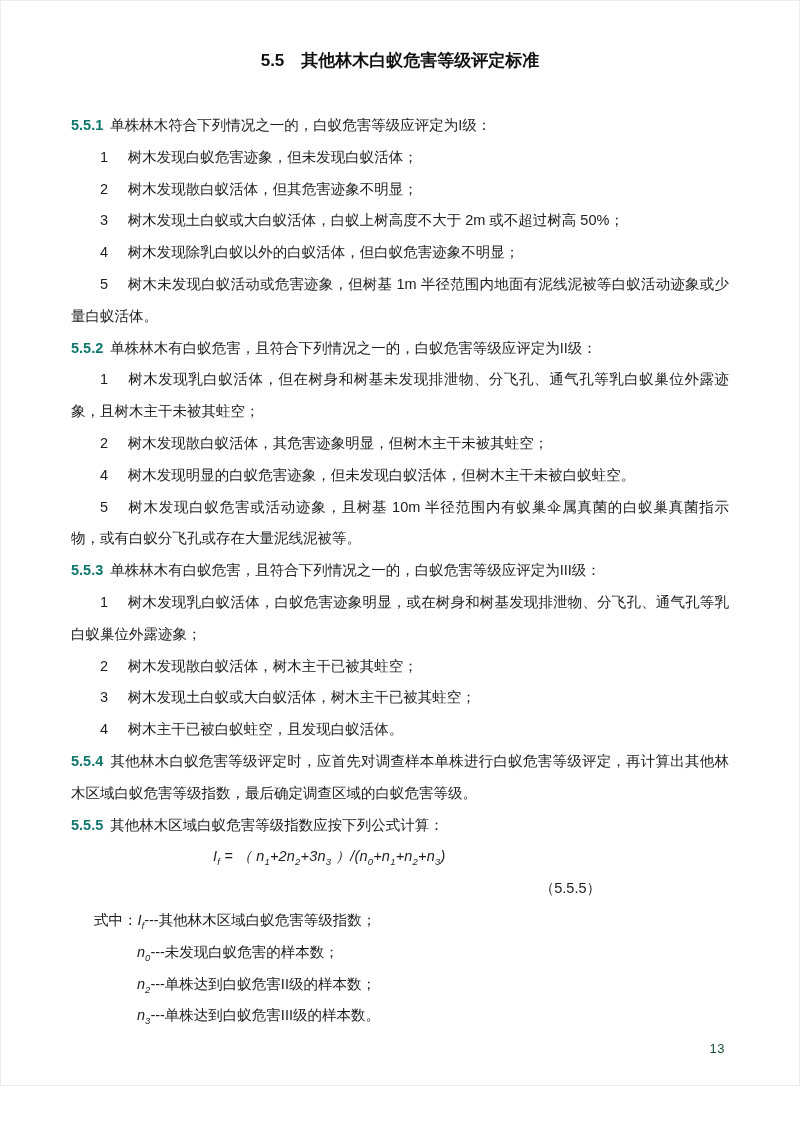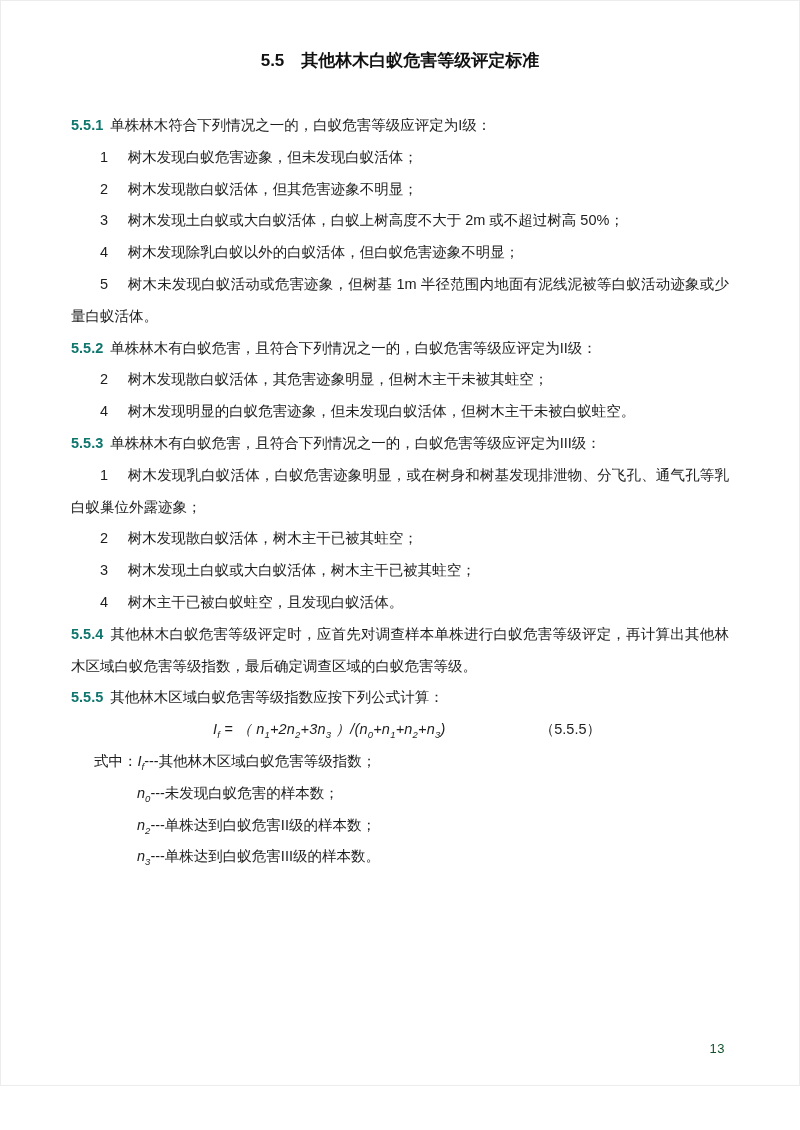--- a/index.html
+++ b/index.html
@@ -46,20 +46,21 @@
     text-indent: 2em;
   }
   .item-no {
     margin-right: 1.35em;
   }
   .formula-row {
     display: flex;
     align-items: baseline;
     line-height: 31.8px;
     font-size: 14.5px;
+    flex-direction: column;
   }
   .formula-expr {
     margin-left: 142px;
     font-style: italic;
     letter-spacing: 0.2px;
   }
   .formula-expr sub,
   sub.fvar {
     font-size: 9.5px;
     font-style: italic;
@@ -95,22 +96,24 @@
 <div class="page">
   <h1 class="doc-title">5.5　其他林木白蚁危害等级评定标准</h1>
   <main class="body">
       <p class="para sec"><span class="sec-label">5.5.1</span><span>单株林木符合下列情况之一的，白蚁危害等级应评定为I级：</span></p>
       <p class="para item"><span class="item-no">1</span><span>树木发现白蚁危害迹象，但未发现白蚁活体；</span></p>
       <p class="para item"><span class="item-no">2</span><span>树木发现散白蚁活体，但其危害迹象不明显；</span></p>
       <p class="para item"><span class="item-no">3</span><span>树木发现土白蚁或大白蚁活体，白蚁上树高度不大于 2m 或不超过树高 50%；</span></p>
       <p class="para item"><span class="item-no">4</span><span>树木发现除乳白蚁以外的白蚁活体，但白蚁危害迹象不明显；</span></p>
       <p class="para item"><span class="item-no">5</span><span>树木未发现白蚁活动或危害迹象，但树基 1m 半径范围内地面有泥线泥被等白蚁活动迹象或少量白蚁活体。</span></p>
       <p class="para sec"><span class="sec-label">5.5.2</span><span>单株林木有白蚁危害，且符合下列情况之一的，白蚁危害等级应评定为II级：</span></p>
+      <p class="para item"><span class="item-no">1</span><span>树木发现乳白蚁活体，但在树身和树基未发现排泄物、分飞孔、通气孔等乳白蚁巢位外露迹象，且树木主干未被其蛀空；</span></p>
       <p class="para item"><span class="item-no">2</span><span>树木发现散白蚁活体，其危害迹象明显，但树木主干未被其蛀空；</span></p>
       <p class="para item"><span class="item-no">4</span><span>树木发现明显的白蚁危害迹象，但未发现白蚁活体，但树木主干未被白蚁蛀空。</span></p>
+      <p class="para item"><span class="item-no">5</span><span>树木发现白蚁危害或活动迹象，且树基 10m 半径范围内有蚁巢伞属真菌的白蚁巢真菌指示物，或有白蚁分飞孔或存在大量泥线泥被等。</span></p>
       <p class="para sec"><span class="sec-label">5.5.3</span><span>单株林木有白蚁危害，且符合下列情况之一的，白蚁危害等级应评定为III级：</span></p>
       <p class="para item"><span class="item-no">1</span><span>树木发现乳白蚁活体，白蚁危害迹象明显，或在树身和树基发现排泄物、分飞孔、通气孔等乳白蚁巢位外露迹象；</span></p>
       <p class="para item"><span class="item-no">2</span><span>树木发现散白蚁活体，树木主干已被其蛀空；</span></p>
       <p class="para item"><span class="item-no">3</span><span>树木发现土白蚁或大白蚁活体，树木主干已被其蛀空；</span></p>
       <p class="para item"><span class="item-no">4</span><span>树木主干已被白蚁蛀空，且发现白蚁活体。</span></p>
       <p class="para sec"><span class="sec-label">5.5.4</span><span>其他林木白蚁危害等级评定时，应首先对调查样本单株进行白蚁危害等级评定，再计算出其他林木区域白蚁危害等级指数，最后确定调查区域的白蚁危害等级。</span></p>
       <p class="para sec"><span class="sec-label">5.5.5</span><span>其他林木区域白蚁危害等级指数应按下列公式计算：</span></p>
       <div class="formula-row">
         <span class="formula-expr"><span>I</span><sub>f</sub><span> = （ n</span><sub>1</sub><span>+2n</span><sub>2</sub><span>+3n</span><sub>3</sub><span> ）/(n</span><sub>0</sub><span>+n</span><sub>1</sub><span>+n</span><sub>2</sub><span>+n</span><sub>3</sub><span>)</span></span>
         <span class="formula-num">（5.5.5）</span>

